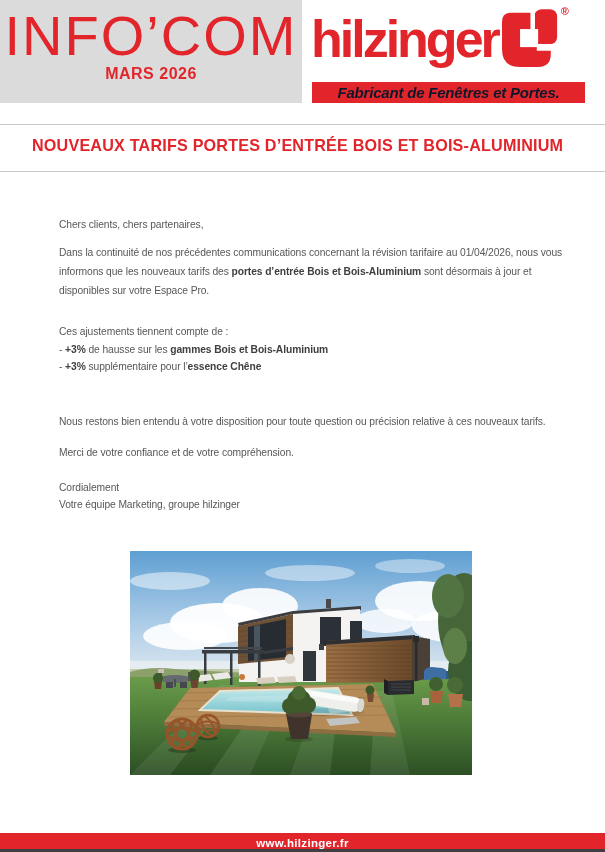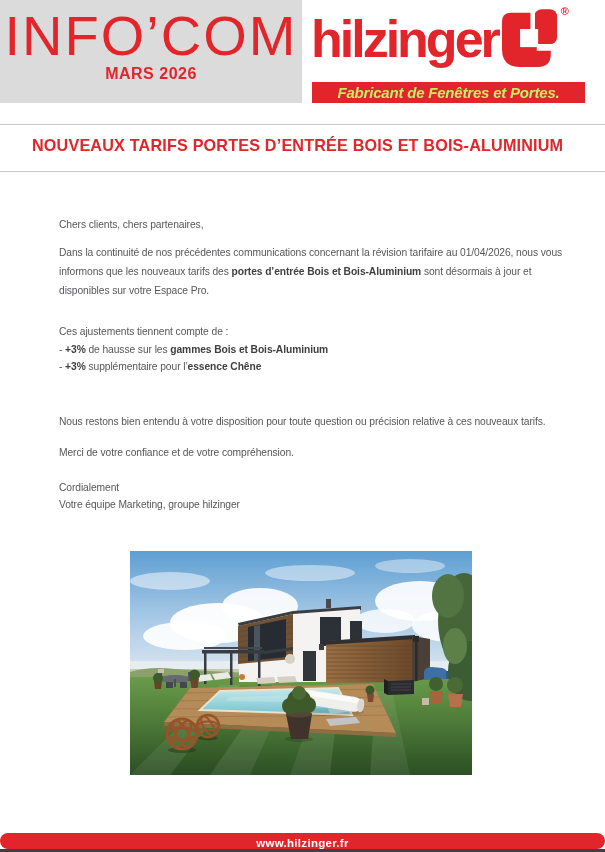--- a/index.html
+++ b/index.html
@@ -9,37 +9,37 @@
   .masthead{position:absolute;left:0;top:0;width:302px;height:103px;background:var(--masthead_gray);text-align:center;}
   .masthead-title{margin-top:10px;font-size:56px;font-weight:300;letter-spacing:2px;color:var(--brand_red);line-height:52px;}
   .masthead-date{margin-top:3px;font-size:16px;font-weight:600;letter-spacing:.5px;color:var(--brand_red);}
   
   .brand{position:absolute;left:311px;top:5px;width:278px;height:100px;}
   .brand-row{display:flex;align-items:center;}
   .wordmark{font-size:52px;font-weight:bold;letter-spacing:-3px;color:var(--brand_red);line-height:60px;margin-top:2px;}
   .logo-icon-wrap{position:relative;margin-left:4px;margin-top:3px;width:56px;height:62px;}
   .reg{position:absolute;top:-3px;right:-11px;font-size:11px;font-weight:bold;color:var(--brand_red);}
   .tagline-banner{position:absolute;left:1px;top:77px;width:273px;height:21px;background:var(--brand_red);text-align:center;}
-  .tagline-banner span{color:#bef264;font-style:italic;font-weight:bold;font-size:15px;line-height:21px;letter-spacing:-.2px;}
+  .tagline-banner span{color:#0f172a;font-style:italic;font-weight:bold;font-size:15px;line-height:21px;letter-spacing:-.2px;}
   
   .divider{position:absolute;left:0;width:605px;height:1px;background:var(--divider_gray);}
   #div1{top:124px;} #div2{top:171px;}
   .headline{position:absolute;top:136px;left:0;width:596px;text-align:center;}
   .headline span{display:inline-block;transform:scaleX(.95);font-size:17px;font-weight:bold;color:var(--brand_red);letter-spacing:.2px;}
   
   .para{position:absolute;left:59px;width:540px;transform:scaleX(.935);transform-origin:0 0;
         font-size:11px;letter-spacing:-.1px;line-height:19px;color:var(--text_gray);}
   .para b{font-weight:bold;color:var(--text_dark);}
   #p-salutation{top:204px;} #p-intro{top:232px;} #p-adjust{top:311px;}
   #p-bullets{top:341px;line-height:16.5px;} #p-contact{top:401px;} #p-thanks{top:432px;}
   #p-closing{top:479px;line-height:16.5px;}
   
   .photo{position:absolute;left:130px;top:551px;width:342px;height:224px;}
   
-  .footer-bar{position:absolute;left:0;top:833px;width:605px;height:16px;background:var(--brand_red);text-align:center;border-radius:8px;}
+  .footer-bar{position:absolute;left:0;top:833px;width:605px;height:16px;background:var(--brand_red);text-align:center;}
   .footer-bar span{color:#fff;font-size:11.5px;font-weight:bold;line-height:16px;letter-spacing:.3px;}
   .footer-strip{position:absolute;left:0;top:849px;width:605px;height:3px;background:var(--footer_strip);}
 </style>
 </head>
 <body>
 
 <div class="page">
 
   <div class="masthead">
     <div class="masthead-title">INFO’COM</div>

